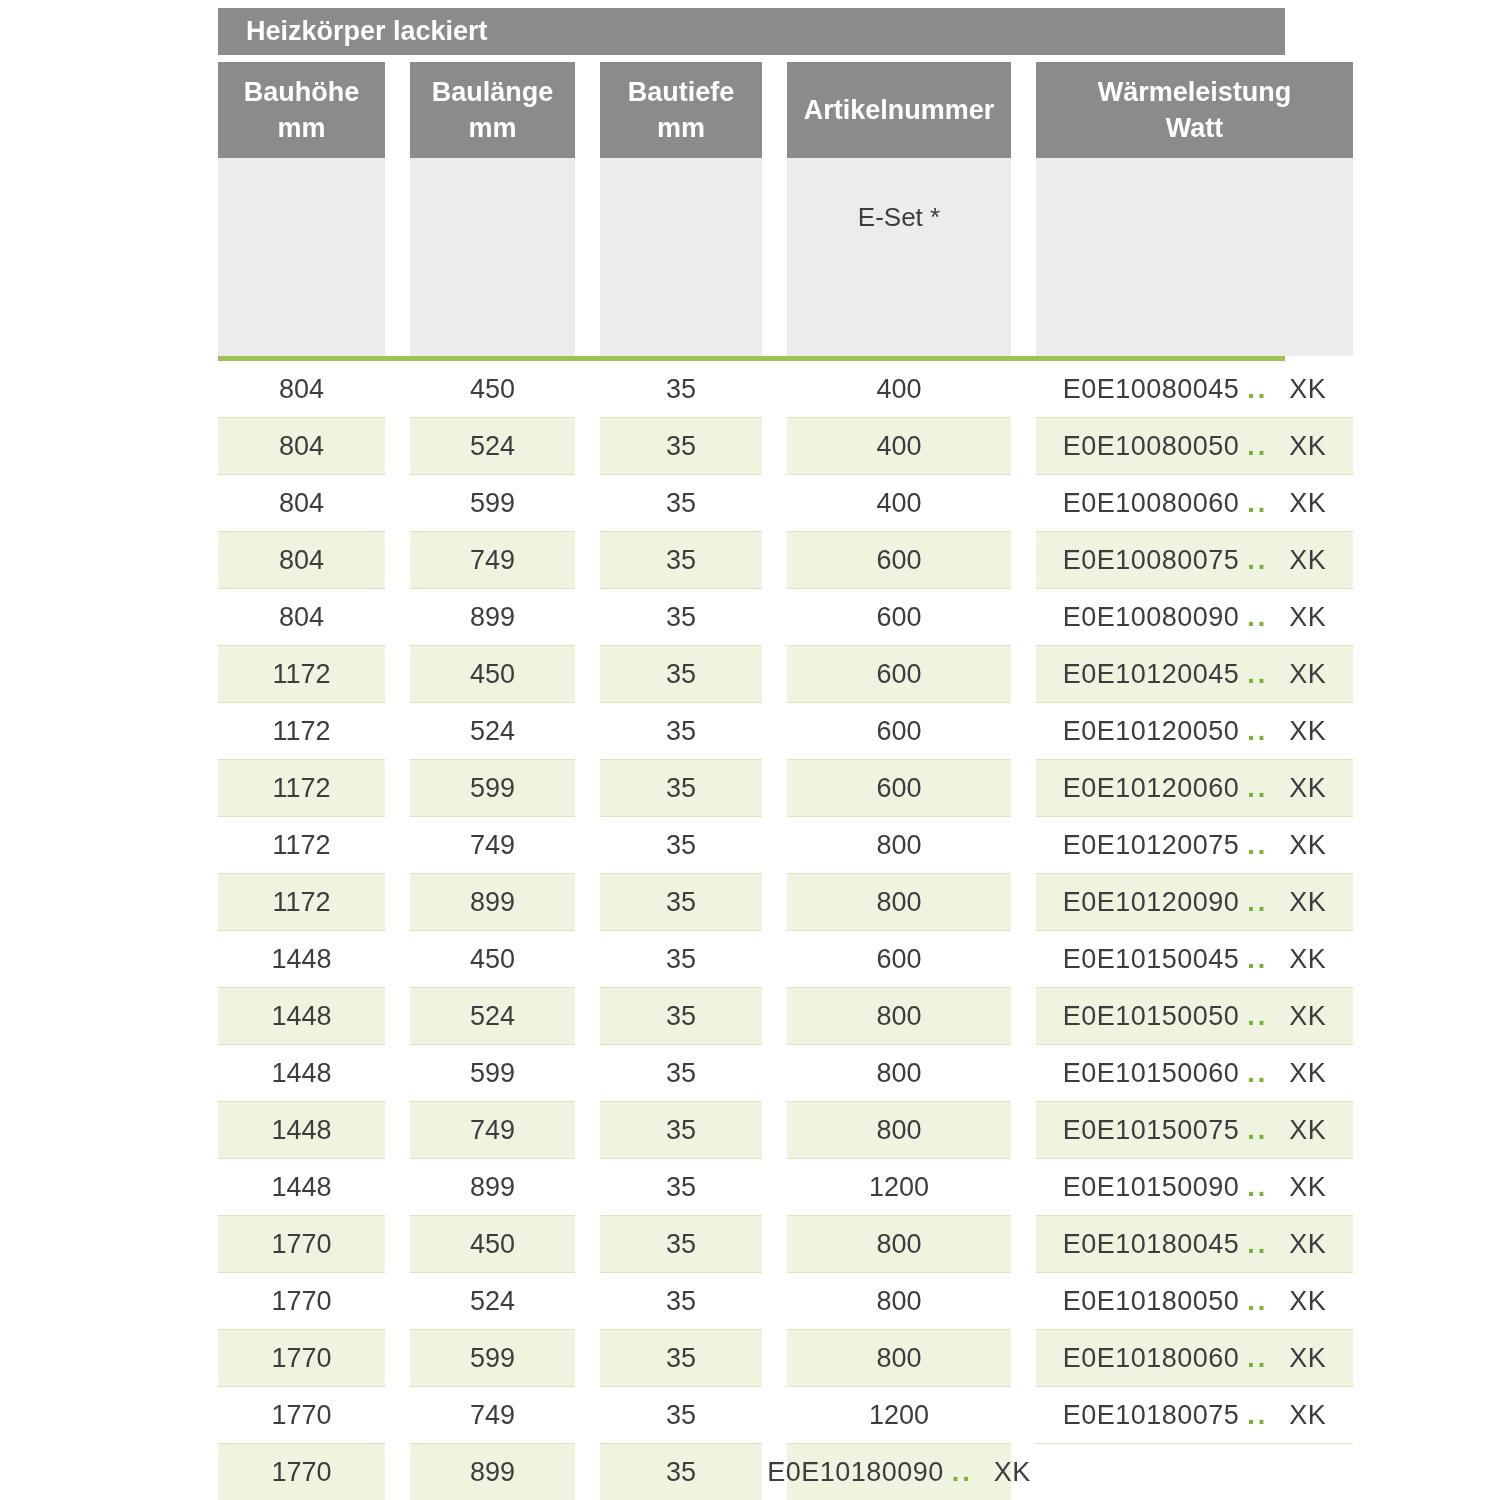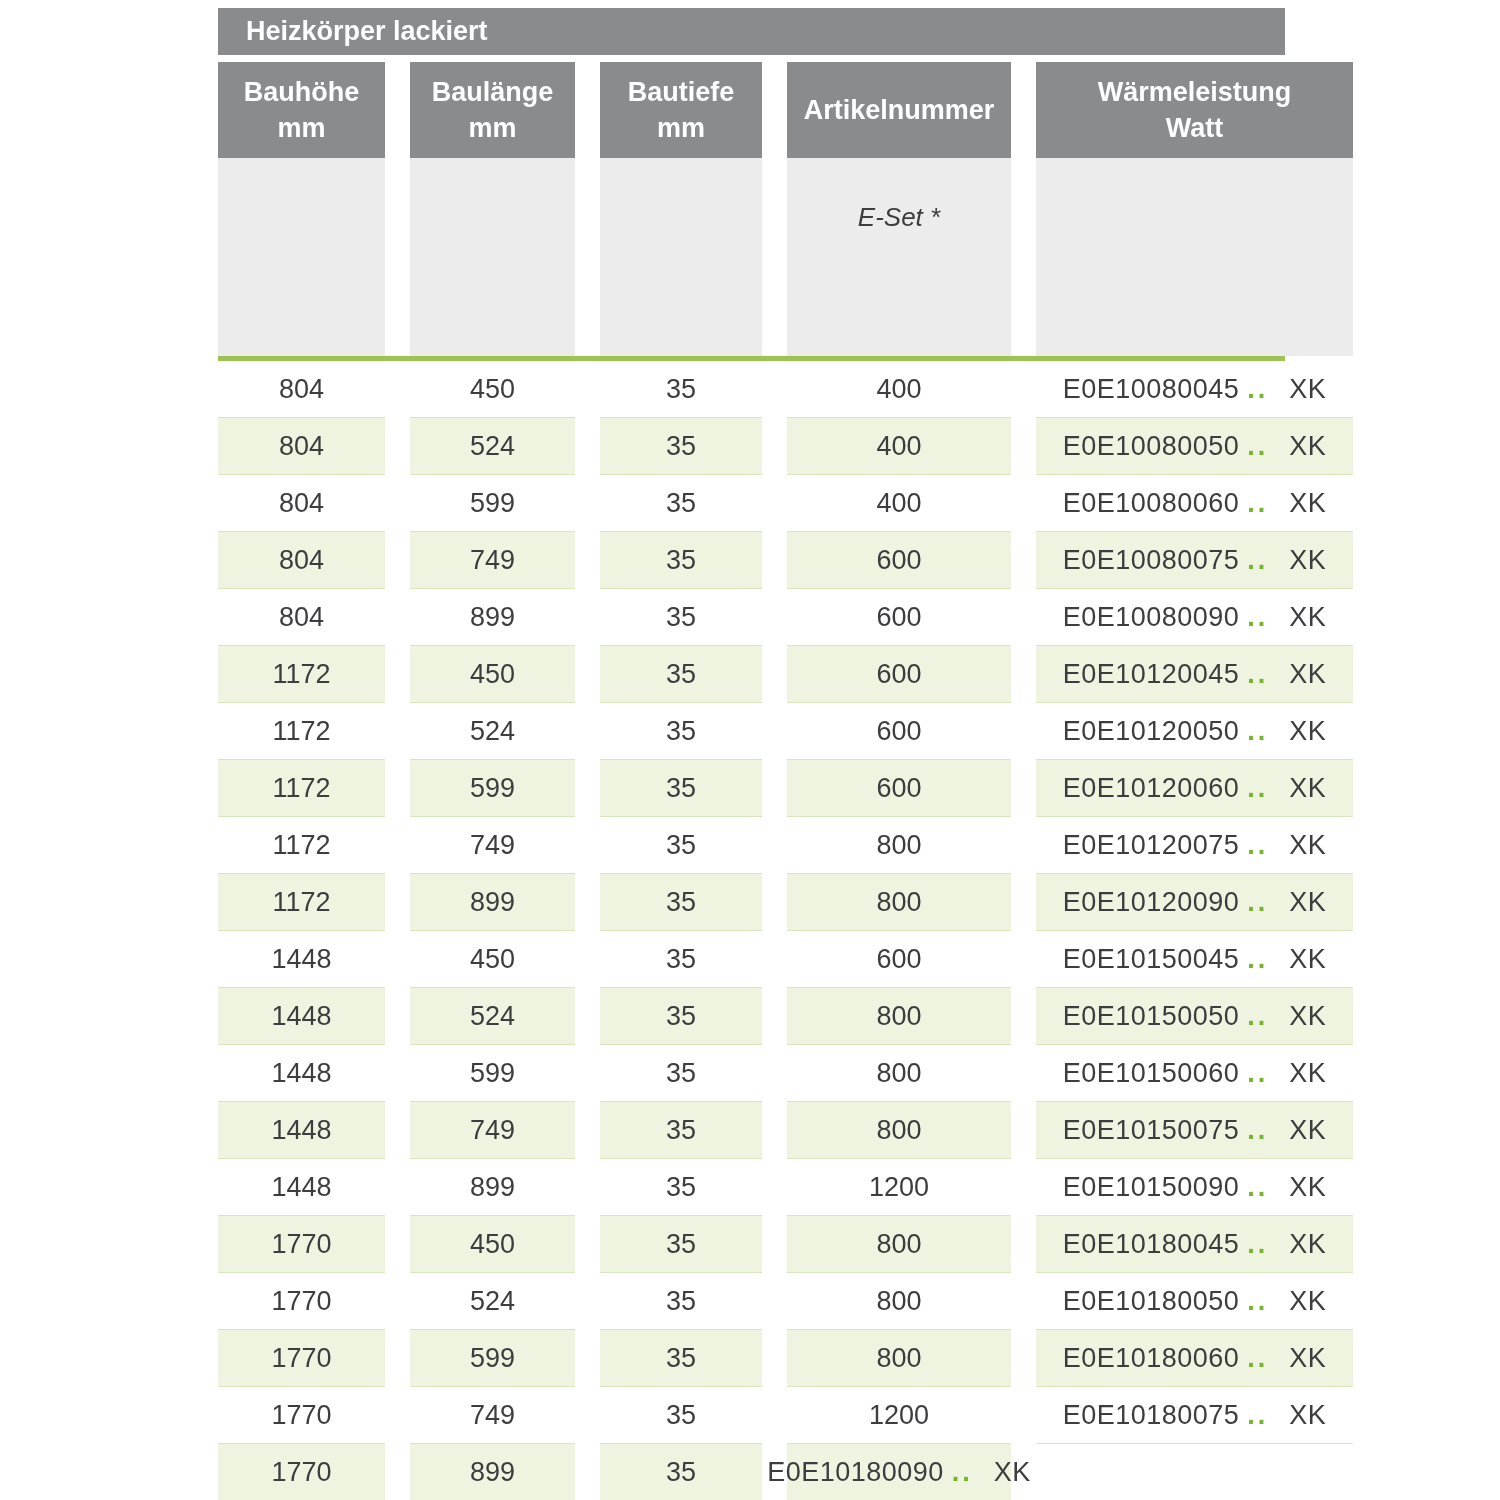--- a/index.html
+++ b/index.html
@@ -44,21 +44,20 @@
     text-align: center;
     line-height: 1.35;
   }
   .subheader-row .cell {
     background: var(--subheader-gray, #ececec);
     height: 198px;
     font-size: 26px;
     text-align: center;
     padding-top: 44px;
     color: var(--text, #3d3d3f);
-    font-style: italic;
   }
   .green-rule {
     height: 5px;
     background: var(--accent-line, #9dc355);
   }
   .row .cell {
     height: 57px;
     display: flex;
     align-items: center;
     justify-content: center;

